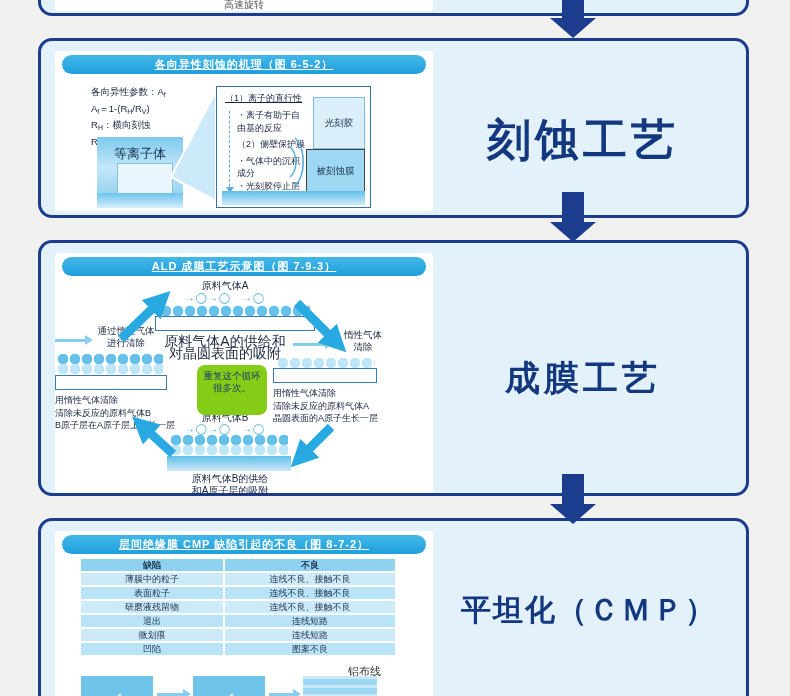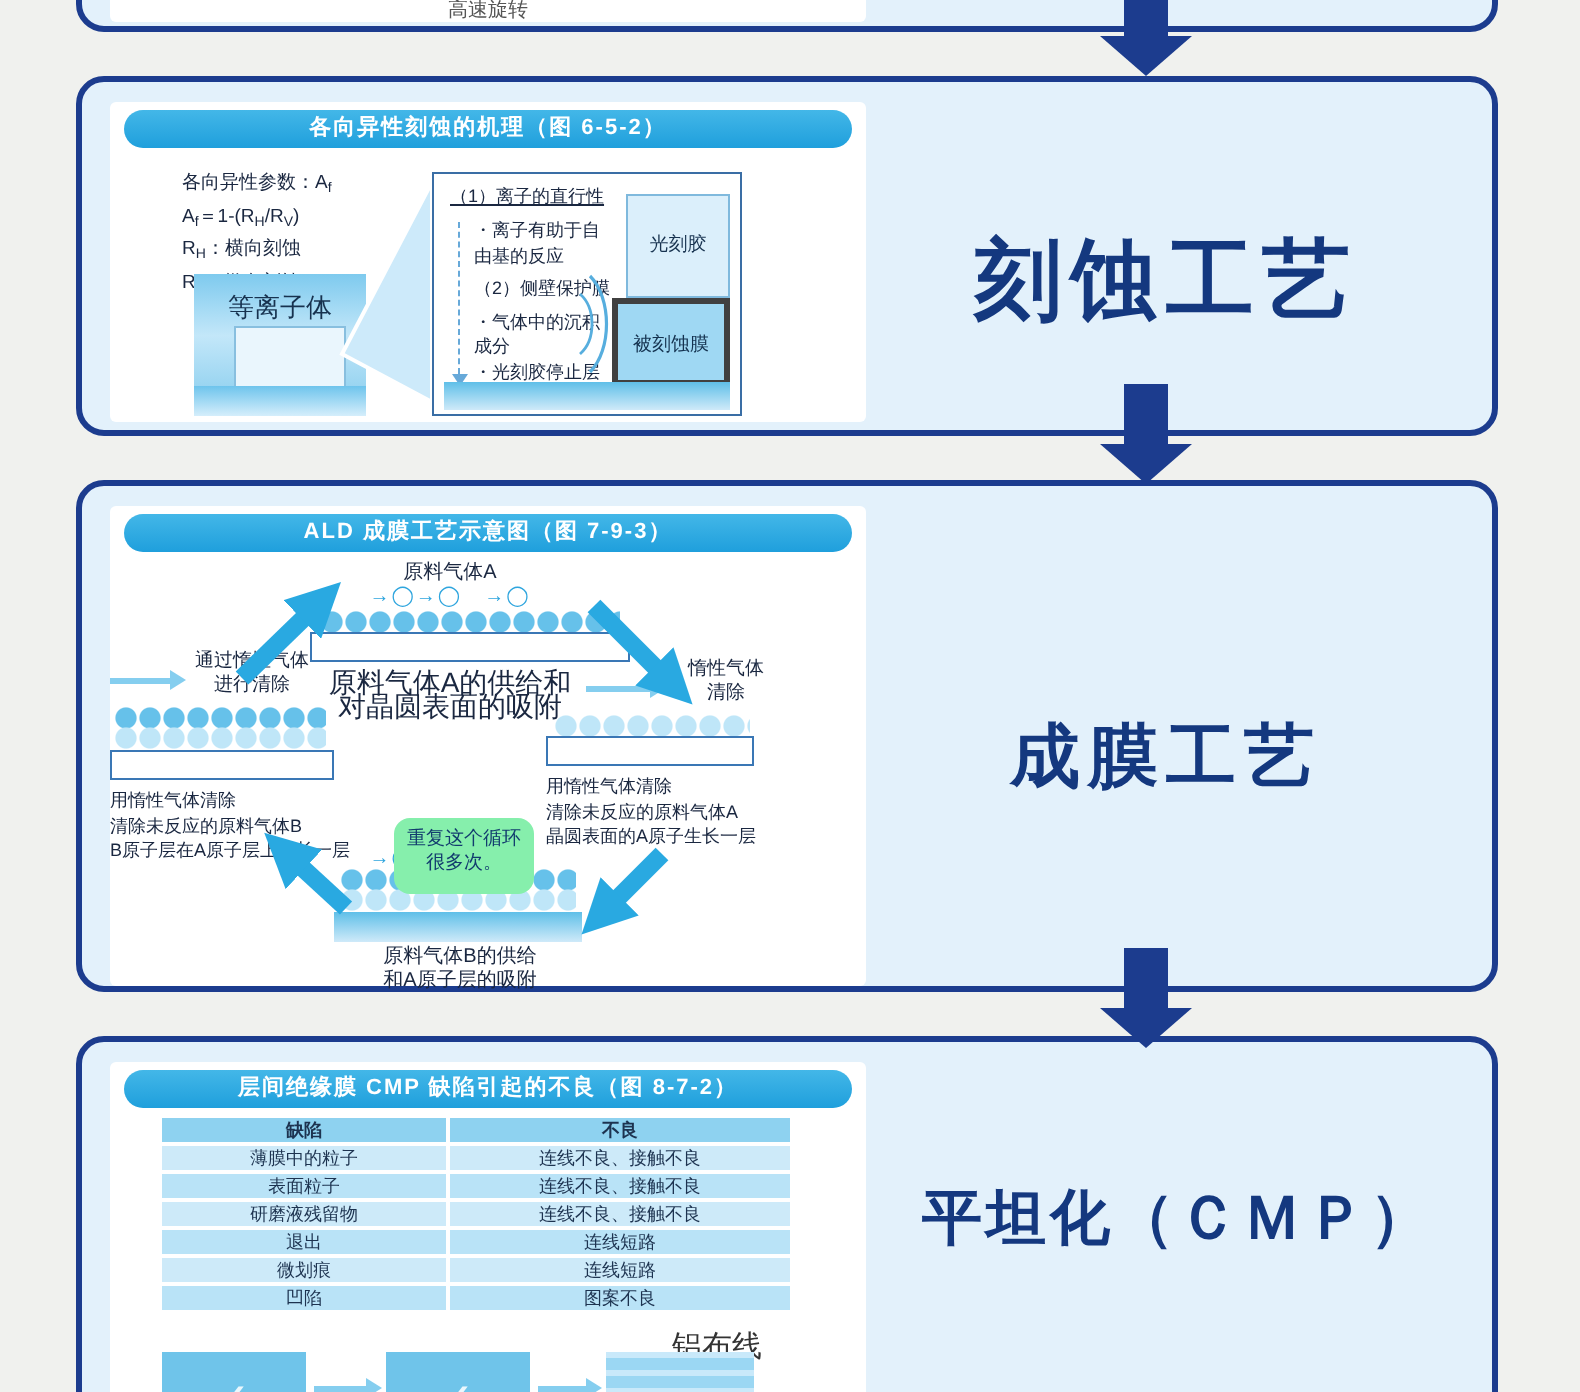--- a/index.html
+++ b/index.html
@@ -3,21 +3,21 @@
 <meta charset="utf-8">
 <style>
   html,body{margin:0;padding:0;background:#f0f1ee;}
   .stage{position:relative;width:790px;height:696px;background:#f0f1ee;overflow:hidden;
          font-family:"Liberation Sans","DejaVu Sans",sans-serif;}
   .panel{position:absolute;left:38px;width:711px;background:#e3f1fb;border:3px solid #1c3c8e;
          border-radius:14px;box-sizing:border-box;}
   .card{position:absolute;background:#ffffff;border-radius:3px;}
   .pill{position:absolute;left:7px;right:7px;top:4px;height:19px;border-radius:10px;
         background:linear-gradient(180deg,#43b7e8 0%,#1f9fdc 100%);
-        color:#fff;font-size:11px;font-weight:bold;text-align:center;line-height:19px;letter-spacing:1px;}
+        color:#fff;font-size:11px;font-weight:bold;text-align:center;line-height:19px;letter-spacing:1px;text-decoration:underline;}
   .darrow{position:absolute;width:46px;z-index:6;}
   .darrow .stem{width:22px;margin:0 auto;background:#1c3c8e;}
   .darrow .head{width:0;height:0;border-left:23px solid transparent;border-right:23px solid transparent;
         border-top:20px solid #1c3c8e;}
   .flow-label{position:absolute;color:#14387f;font-weight:bold;text-align:center;letter-spacing:4px;}
   .larrow{position:absolute;display:flex;align-items:center;height:10px;}
   .larrow .bar{flex:1;height:3px;background:#85ceef;}
   .larrow .tip{width:0;height:0;border-top:5px solid transparent;border-bottom:5px solid transparent;
         border-left:8px solid #85ceef;}
   .mol{background-image:radial-gradient(circle at 6px 6px,var(--c) 5px,rgba(0,0,0,0) 5.6px);
@@ -89,21 +89,21 @@
           <div style="margin-top:4px;">・气体中的沉积成分</div>
           <div>・光刻胶停止层物质</div>
         </div>
         <svg style="position:absolute;left:70px;top:48px;" width="22" height="54">
           <path d="M8,3 C19,14 19,40 8,51" fill="none" stroke="#57aede" stroke-width="1.6"></path>
           <path d="M3,12 C11,19 11,35 3,42" fill="none" stroke="#57aede" stroke-width="1.4"></path>
         </svg>
         <div style="position:absolute;left:96px;top:10px;width:52px;height:52px;background:#dbeffb;border:1px solid #7fb9dd;box-sizing:border-box;">
           <div class="ctext" style="line-height:50px;font-size:9.5px;color:#17324f;">光刻胶</div>
         </div>
-        <div style="position:absolute;left:89px;top:62px;width:59px;height:44px;background:#9fd8f3;border:3px solid #404040;box-sizing:border-box;">
+        <div style="position:absolute;left:89px;top:62px;width:59px;height:44px;background:#9fd8f3;border:1px solid #404040;box-sizing:border-box;">
           <div class="ctext" style="line-height:42px;font-size:9.5px;color:#14324f;">被刻蚀膜</div>
         </div>
         <div style="position:absolute;left:5px;top:104px;width:143px;height:14px;background:linear-gradient(180deg,#5fbfe8,#cfeaf9);"></div>
       </div>
     </div>
     <div class="flow-label" style="left:392px;top:70px;width:300px;font-size:44px;">刻蚀工艺</div>
   </div>
 
   <div class="darrow" style="left:550px;top:192px;">
     <div class="stem" style="height:30px;"></div>
@@ -123,21 +123,21 @@
 
       <div class="ctext" style="position:absolute;left:100px;top:26px;width:140px;font-size:10px;color:#1a2740;">原料气体A</div>
       <div class="ctext" style="position:absolute;left:95px;top:38px;width:150px;font-size:10px;color:#2ea5de;letter-spacing:1px;">→◯→◯　→◯</div>
       <div class="mol" style="--c:#66c1ea;position:absolute;left:105px;top:52px;width:150px;"></div>
       <div class="sub-bar" style="left:100px;top:63px;width:160px;height:15px;"></div>
       <div class="ctext" style="position:absolute;left:85px;top:82px;width:170px;font-size:14px;color:#1a2740;line-height:12px;">
         <div>原料气体A的供给和</div>
         <div>对晶圆表面的吸附</div>
       </div>
 
-      <div style="position:absolute;left:142px;top:112px;width:70px;height:38px;background:#86efac;border-radius:8px;z-index:2;margin-top:44px;">
+      <div style="position:absolute;left:142px;top:112px;width:70px;height:50px;background:#84cc16;border-radius:8px;z-index:2;">
         <div class="ctext" style="padding-top:5px;font-size:9.5px;color:#123c6e;line-height:11.5px;">
           <div>重复这个循环</div>
           <div>很多次。</div>
         </div>
       </div>
 
       <div class="larrow" style="left:0;top:82px;width:38px;">
         <div class="bar"></div>
           <div class="tip"></div>
       </div>
@@ -216,21 +216,21 @@
         <div class="trow">
           <div class="tc tc1 r-light">微划痕</div>
           <div class="tc tc2 r-light">连线短路</div>
         </div>
         <div class="trow">
           <div class="tc tc1 r-mid">凹陷</div>
           <div class="tc tc2 r-mid">图案不良</div>
         </div>
       </div>
 
-      <div style="position:absolute;left:240px;top:133px;width:86px;text-align:right;font-size:15px;color:#333;">铝布线</div>
+      <div style="position:absolute;left:240px;top:133px;width:86px;text-align:right;font-size:11px;color:#333;">铝布线</div>
 
       <div style="position:absolute;left:26px;top:145px;width:72px;height:60px;background:#6fc4ea;">
         <div class="ctext" style="font-size:30px;color:#eaf7fd;line-height:60px;">(</div>
       </div>
       <div class="larrow" style="left:102px;top:158px;width:34px;">
         <div class="bar"></div>
           <div class="tip"></div>
       </div>
       <div style="position:absolute;left:138px;top:145px;width:72px;height:60px;background:#6fc4ea;">
         <div class="ctext" style="font-size:30px;color:#eaf7fd;line-height:60px;">(</div>

